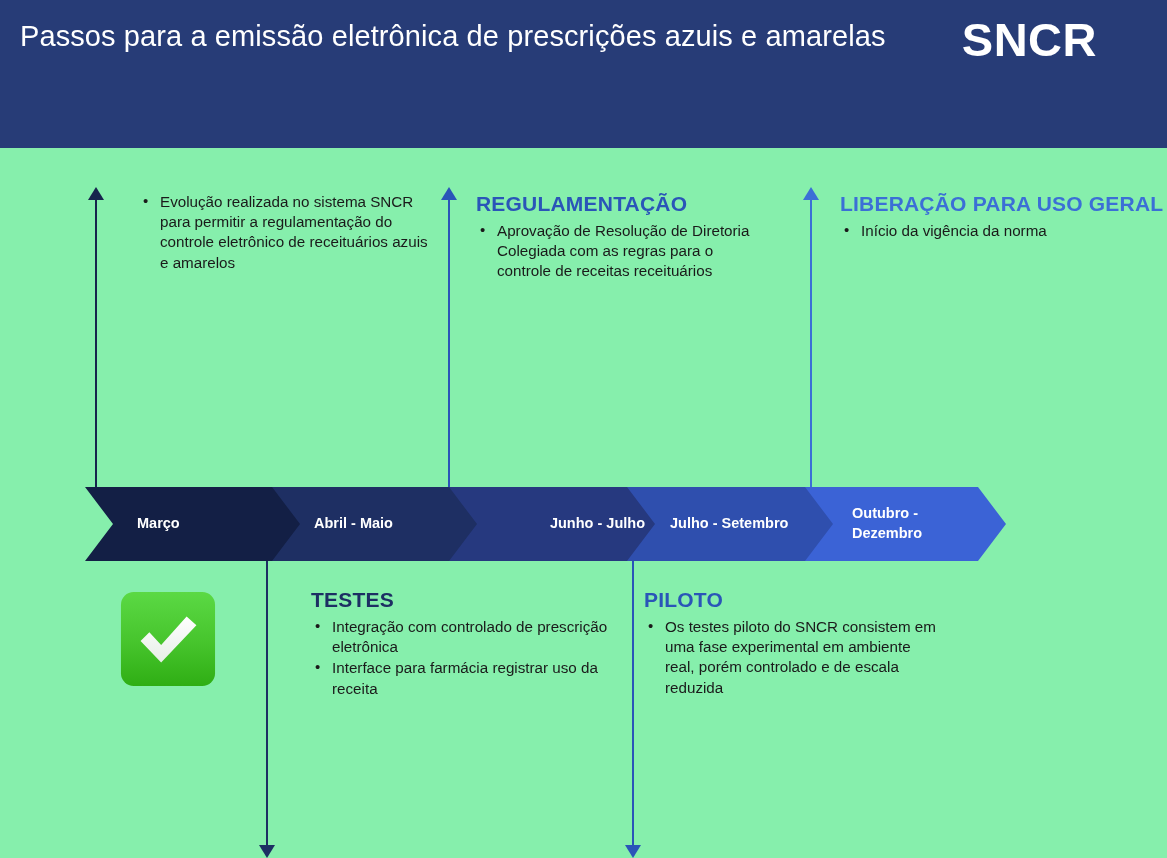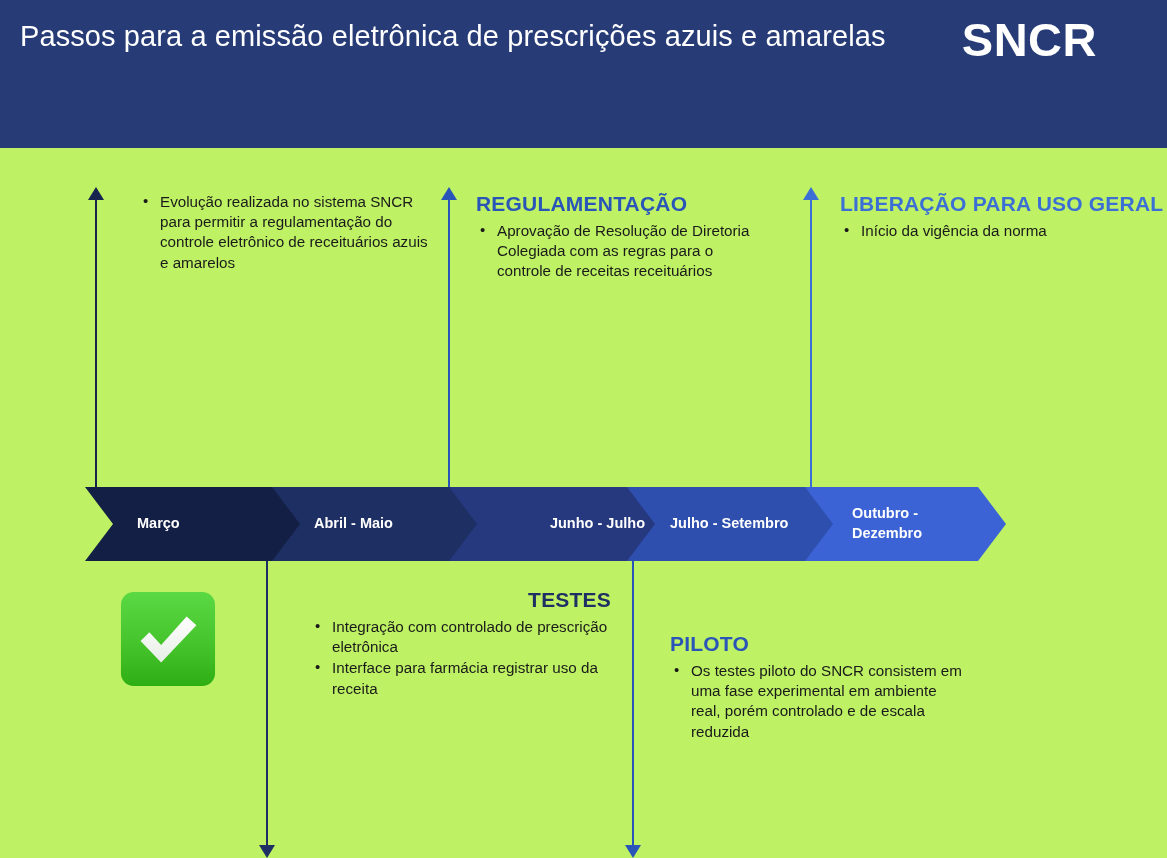--- a/index.html
+++ b/index.html
@@ -2,21 +2,21 @@
 <html><head>
 <meta charset="utf-8">
 <style>
   * { box-sizing: border-box; margin: 0; padding: 0; }
   html, body {
     width: 1167px; height: 858px;
     background: #ffffff;
     font-family: "Liberation Sans", sans-serif;
     overflow: hidden;
   }
-  .page { position: relative; width: 1167px; height: 858px; background:#bef264; }
+  .page { position: relative; width: 1167px; height: 858px; background:#86efac; }
 
   
   .header {
     position: absolute; left: 0; top: 0;
     width: 1167px; height: 148px;
     background: #273c77;
   }
   .header-title {
     position: absolute; left: 20px; top: 16px; width: 880px;
     color: #ffffff; font-size: 29px; font-weight: 400;
@@ -159,27 +159,27 @@
           <stop offset="0%" stop-color="#ffffff"></stop>
           <stop offset="100%" stop-color="#e6eee6"></stop>
         </linearGradient>
       </defs>
       <rect x="2" y="2" width="96" height="96" rx="13" ry="13" fill="url(#gchk)"></rect>
       <path d="M22 52 L31 43 L43 56 L69 27 L79 36 L43 74 Z" fill="url(#gmark)"></path>
     </svg>
   </div>
 
   <div class="block" style="left:311px; top:588px; width:300px;">
-    <h3 style="color:#1d2f63;text-align:right;">TESTES</h3>
+    <h3 style="color:#1d2f63;">TESTES</h3>
     <ul>
       <li>Integração com controlado de prescrição eletrônica</li>
       <li>Interface para farmácia registrar uso da receita</li>
     </ul>
   </div>
 
-  <div class="block" style="left:670px; top:588px; width:300px;margin-top:44px;">
+  <div class="block" style="left:644px; top:588px; width:300px;">
     <h3 style="color:#2a55b8;">PILOTO</h3>
     <ul>
       <li>Os testes piloto do SNCR consistem em uma fase experimental em ambiente real, porém controlado e de escala reduzida</li>
     </ul>
   </div>
 
 </div>
 
 </body></html>

